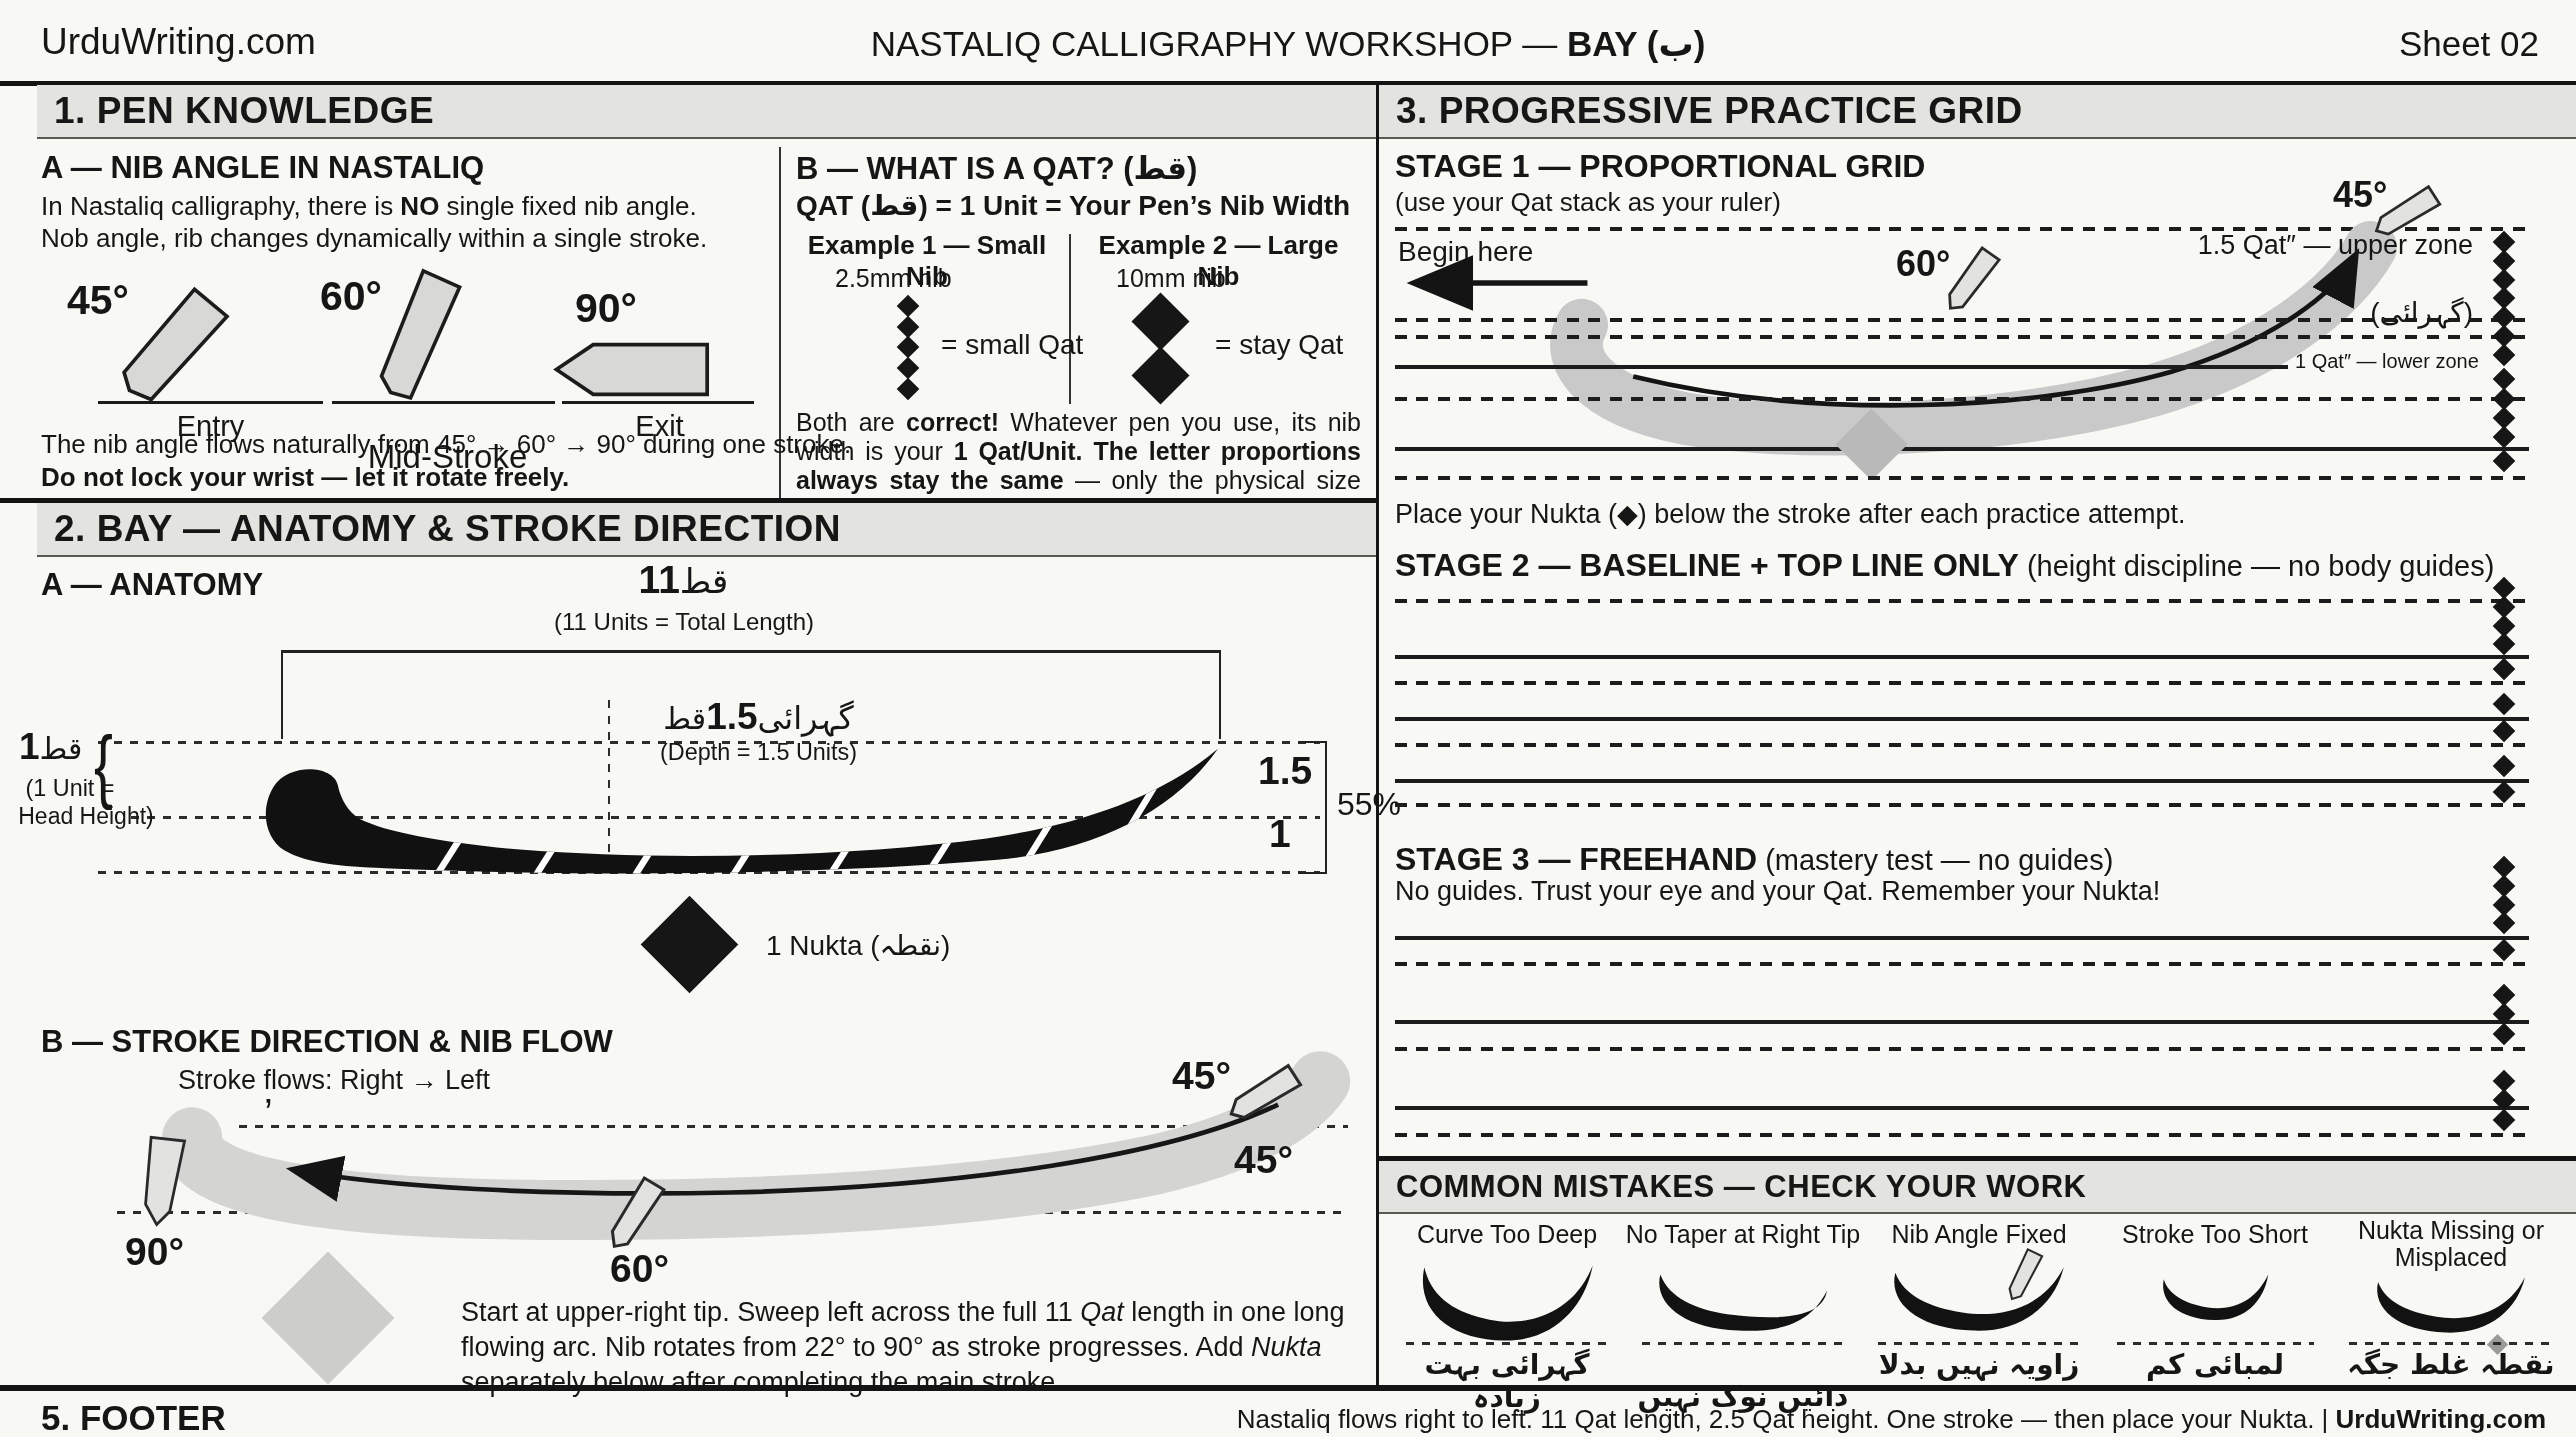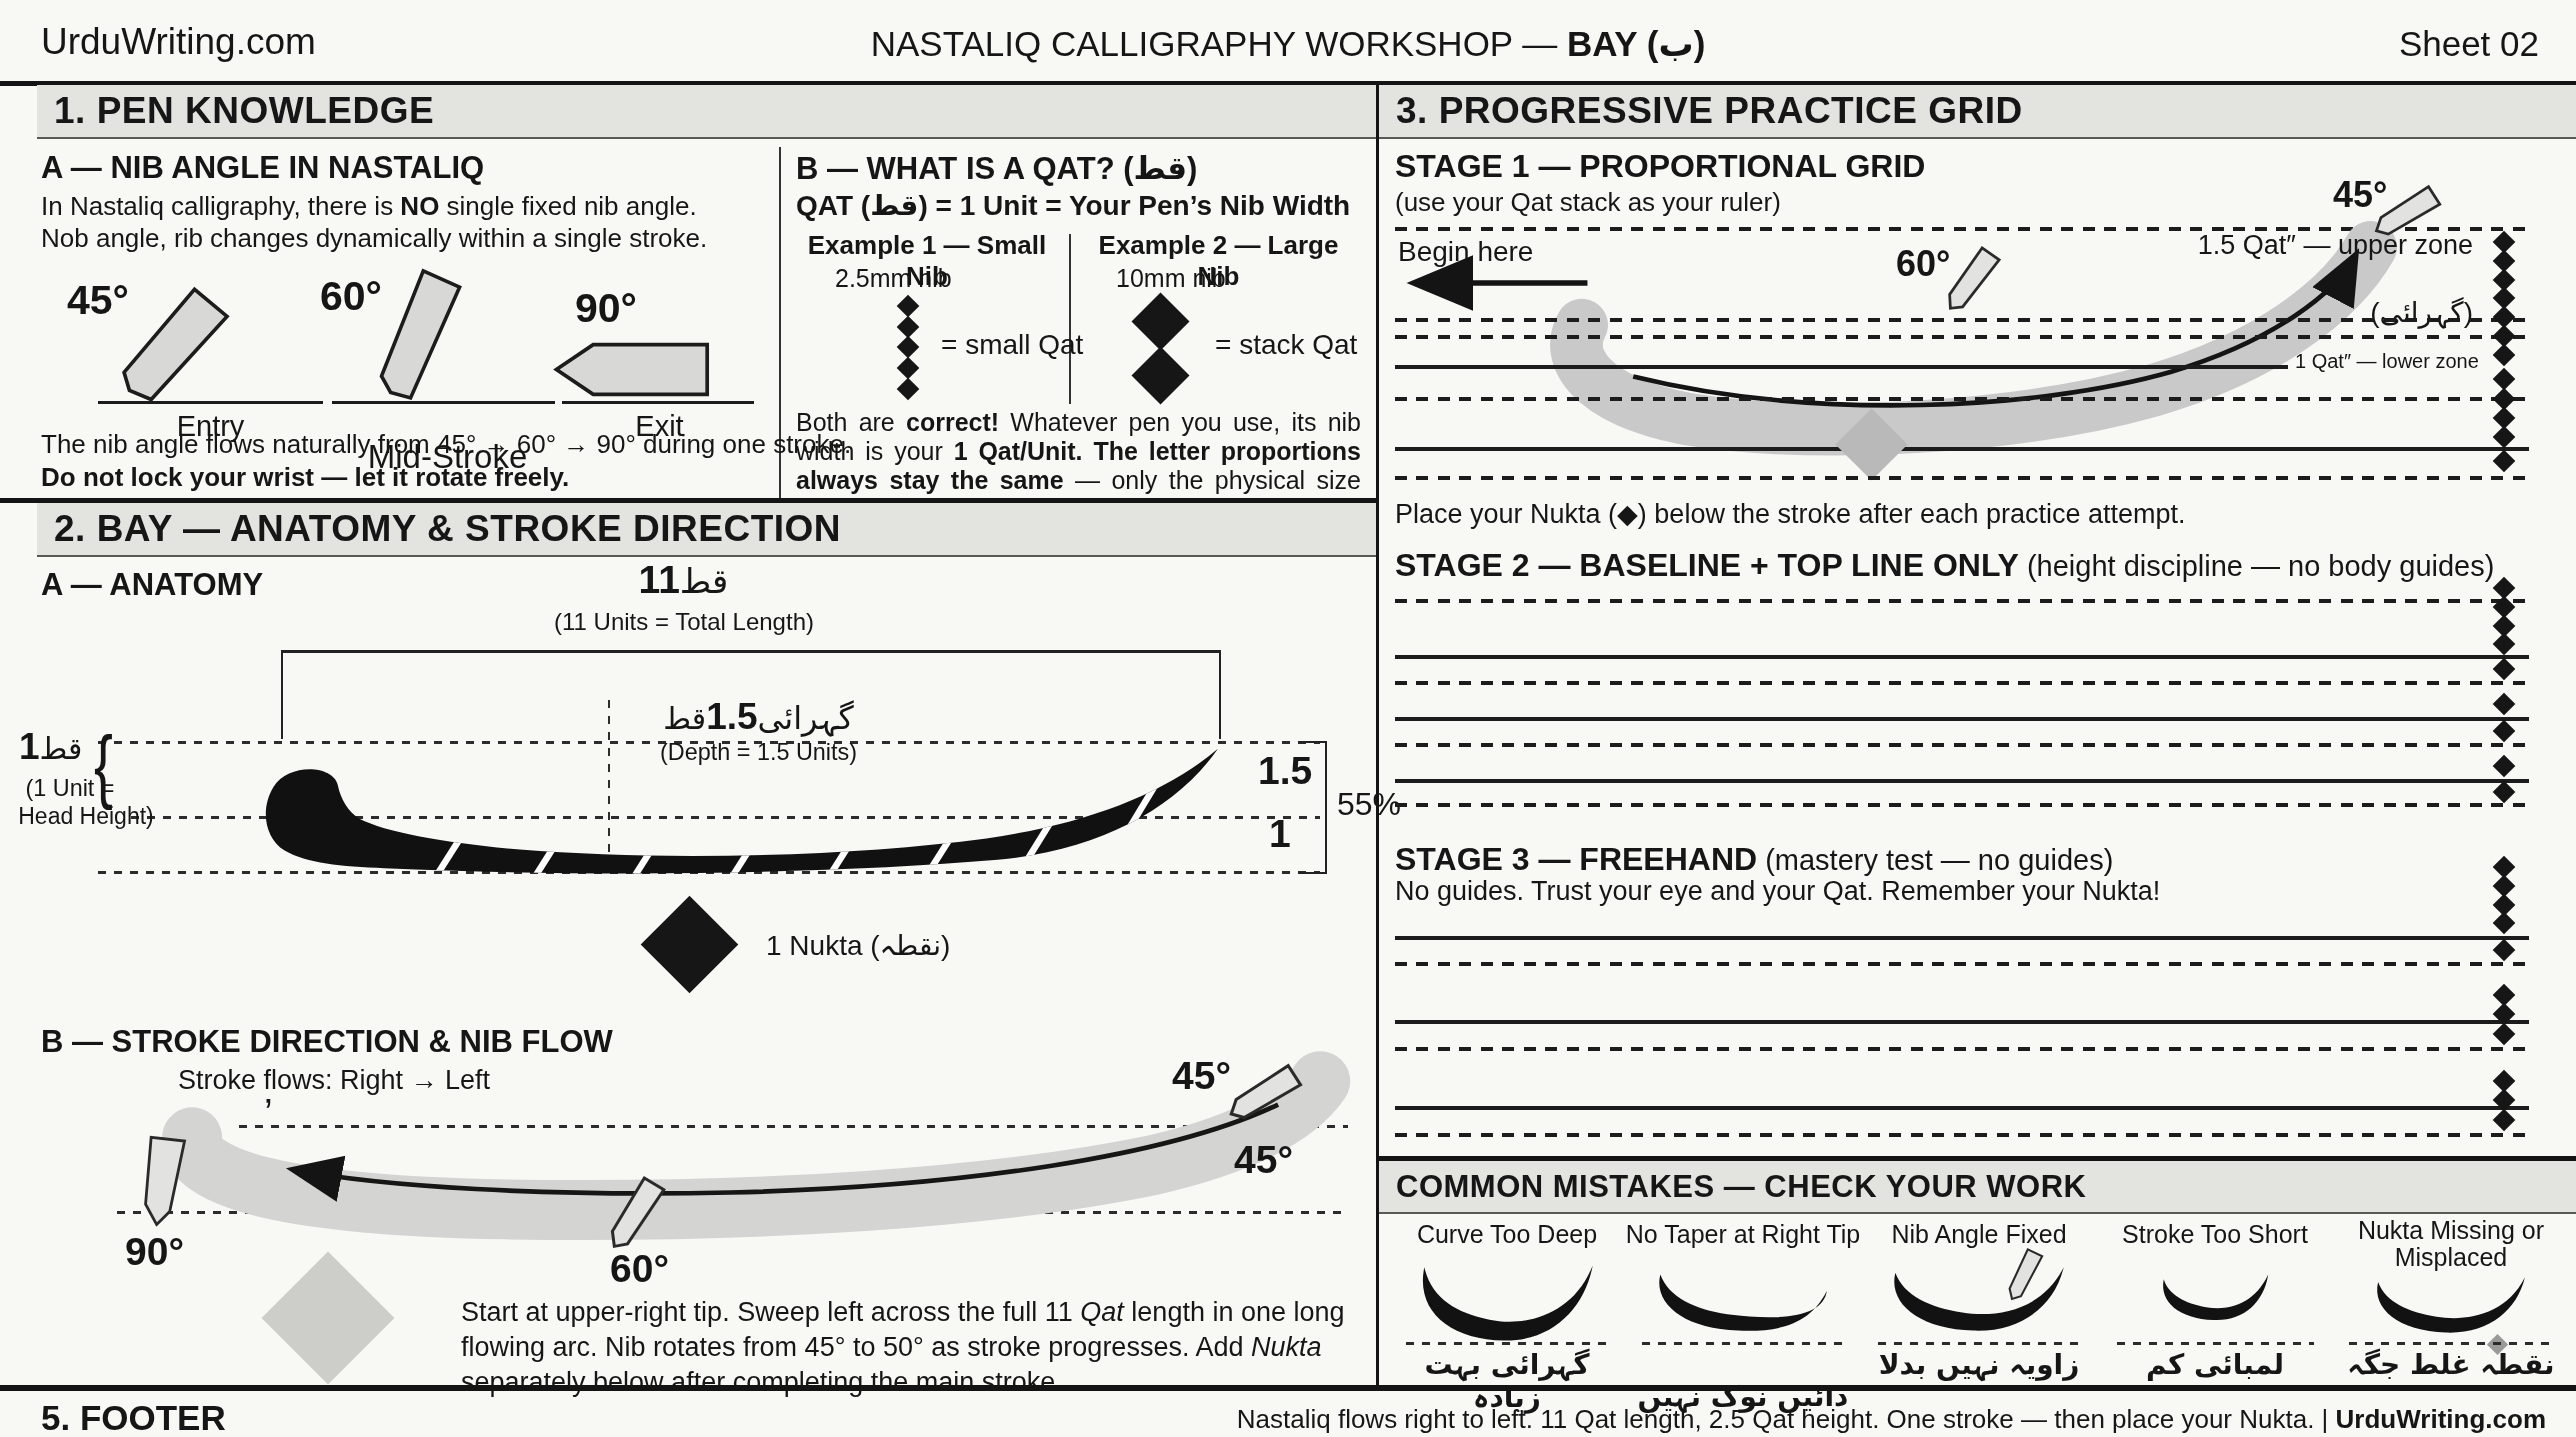--- a/index.html
+++ b/index.html
@@ -94,21 +94,21 @@
       <span class="dia" style="position:static;width:16px;height:16px;"></span>
   </div>
   <div class="abs" style="left:941px;top:329px;font-size:28px;">= small Qat</div>
 
   <div class="abs b ctr" style="left:1078px;top:230px;width:281px;font-size:26px;">Example 2 — Large Nib</div>
   <div class="abs" style="left:1116px;top:264px;font-size:25px;">10mm nib</div>
   <div class="abs" style="left:1140px;top:301px;display:flex;flex-direction:column;gap:13px;">
     <span class="dia" style="position:static;width:41px;height:41px;"></span>
       <span class="dia" style="position:static;width:41px;height:41px;"></span>
   </div>
-  <div class="abs" style="left:1215px;top:329px;font-size:28px;">= stack Qat</div>
+  <div class="abs" style="left:1215px;top:329px;font-size:28px;">= stay Qat</div>
 
   <div class="abs" style="left:796px;top:408px;width:565px;font-size:25px;line-height:29px;text-align:justify;"><span>Both are </span><span class="b">correct!</span><span> Whatever pen you use, its nib width is your </span><span class="b">1 Qat/Unit.</span><span class="b"> The letter proportions always stay the same</span><span> — only the physical size changes.</span></div>
 
   <div class="rule" style="left:0;top:498px;width:1376px;height:4.7px;"></div>
   <div class="gbar" style="left:37px;top:503px;width:1322px;height:52px;">2. BAY — ANATOMY &amp; STROKE DIRECTION</div>
 
   <div class="abs h2" style="left:41px;top:567px;">A — ANATOMY</div>
 
   <div class="abs ctr" style="left:543px;top:558px;width:281px;">
     <span class="urdu" style="font-size:34px;">قط</span><span class="b" style="font-size:39px;">11</span>
@@ -179,21 +179,21 @@
   <div class="abs ang2" style="left:610px;top:1247px;font-size:39px;">60°</div>
 
   <svg class="abs" style="left:1245px;top:1054px;transform:rotate(42deg);" width="47" height="82" viewBox="0 0 46 82">
     <polygon points="8,80 2,66 18,6 40,12 20,74" fill="#e2e2e0" stroke="#2a2a2a" stroke-width="3"></polygon>
   </svg>
   <div class="abs ang2" style="left:1172px;top:1054px;font-size:39px;">45°</div>
   <div class="abs ang2" style="left:1234px;top:1138px;font-size:39px;">45°</div>
 
   <div class="dia" style="left:281px;top:1271px;width:94px;height:94px;background:#cdcdca;"></div>
 
-  <div class="abs" style="left:461px;top:1295px;width:913px;font-size:27px;line-height:35px;"><span>Start at upper-right tip. Sweep left across the full 11 </span><span class="i">Qat</span><span> length in one long flowing arc. Nib rotates from 45° to 50° as stroke progresses. Add </span><span class="i">Nukta</span><span> separately below after completing the main stroke.</span></div>
+  <div class="abs" style="left:461px;top:1295px;width:913px;font-size:27px;line-height:35px;"><span>Start at upper-right tip. Sweep left across the full 11 </span><span class="i">Qat</span><span> length in one long flowing arc. Nib rotates from 22° to 90° as stroke progresses. Add </span><span class="i">Nukta</span><span> separately below after completing the main stroke.</span></div>
 
   <div class="gbar" style="left:1379px;top:85px;width:1197px;height:52px;">3. PROGRESSIVE  PRACTICE GRID</div>
 
   <div class="abs b" style="left:1395px;top:148px;font-size:32px;">STAGE 1 — PROPORTIONAL GRID</div>
   <div class="abs" style="left:1395px;top:187px;font-size:26px;">(use your Qat stack as your ruler)</div>
 
   <div class="dl" style="left:1395px;top:227px;width:1134px;"></div>
   <div class="abs" style="left:1398px;top:236px;font-size:28px;">Begin here</div>
   <svg class="abs" style="left:1398px;top:271px;" width="198" height="24" viewBox="0 0 212 26">
     <path d="M204 13 L20 13" stroke="#141414" stroke-width="6" marker-end="url(#ah)"></path>

